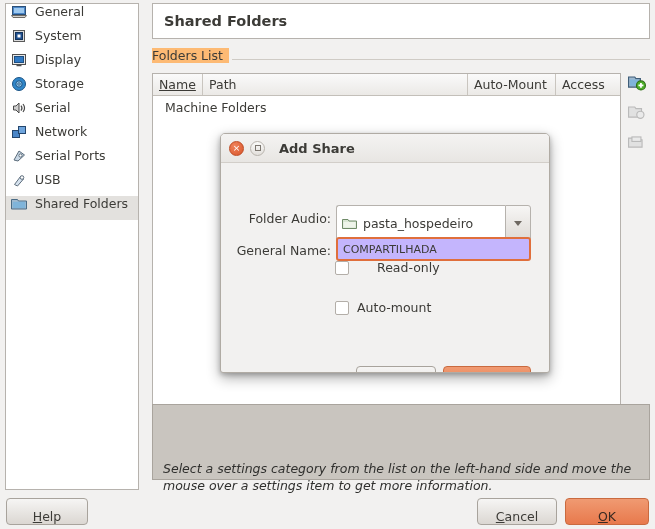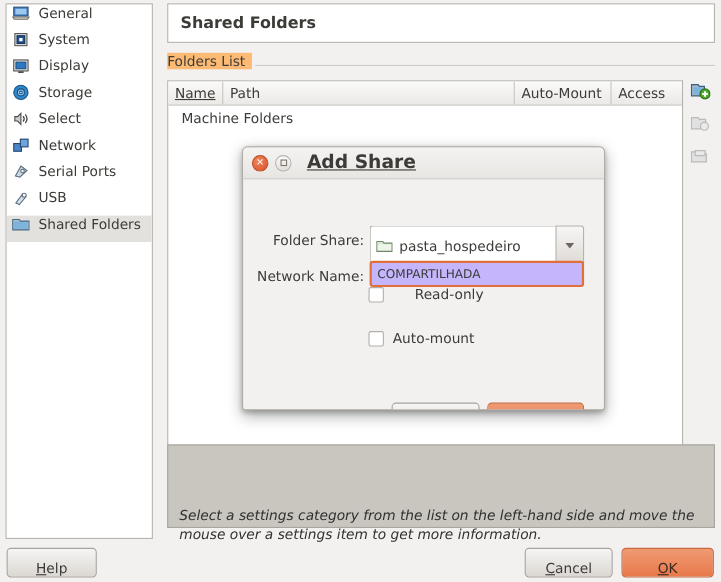--- a/index.html
+++ b/index.html
@@ -164,23 +164,22 @@
   .wb-max {
     background: linear-gradient(to bottom, #fbfbfa, #e2dfdb);
     border: 1px solid #b8b3ac; color: #6d6760;
     border-radius: 50%;
   }
   .wb-max span {
     display: block; width: 6px; height: 6px;
     border: 1px solid #7d7770; box-sizing: border-box;
   }
   .dlg-title {
-    font-size: 17px; font-weight: bold; color: #3c3b37;
+    font-size: 13px; font-weight: bold; color: #3c3b37;
     margin-left: 8px;
-    text-decoration: underline;
   }
 
   .dlg-body { position: relative; height: 211px; }
 
   .field-label {
     position: absolute;
     font-size: 12.5px; color: #3c3b37;
     text-align: right;
     white-space: nowrap;
   }
@@ -302,21 +301,21 @@
             <circle cx="8" cy="8" r="1.2" fill="#ffffff" stroke="#1b5486" stroke-width="1"></circle>
           </svg></span>
         <span class="side-label">Storage</span>
       </div>
       <div class="side-item">
         <span class="side-icon"><svg width="16" height="16" viewBox="0 0 16 16">
             <path d="M2.5 6 L5 6 L8 3 L8 13 L5 10 L2.5 10 Z" fill="#cfcfcf" stroke="#4a4a4a" stroke-width="1"></path>
             <path d="M10 5.5 A4 4 0 0 1 10 10.5" fill="none" stroke="#4a4a4a" stroke-width="1.2"></path>
             <path d="M12 4 A6.5 6.5 0 0 1 12 12" fill="none" stroke="#4a4a4a" stroke-width="1.2"></path>
           </svg></span>
-        <span class="side-label">Select</span>
+        <span class="side-label">Serial</span>
       </div>
       <div class="side-item">
         <span class="side-icon"><svg width="16" height="16" viewBox="0 0 16 16">
             <rect x="1.5" y="6.5" width="7" height="7" fill="#4a86c8" stroke="#23456d" stroke-width="1"></rect>
             <rect x="7.5" y="2.5" width="7" height="7" fill="#6fa5dd" stroke="#23456d" stroke-width="1"></rect>
           </svg></span>
         <span class="side-label">Network</span>
       </div>
       <div class="side-item">
         <span class="side-icon"><svg width="16" height="16" viewBox="0 0 16 16">
@@ -397,36 +396,36 @@
     <div class="dlg-titlebar">
       <div class="wb wb-close">×</div>
       <div class="wb wb-max">
           <span></span>
         </div>
       <span class="dlg-title">Add Share</span>
     </div>
 
     <div class="dlg-body">
 
-      <span class="field-label" id="folder-path-label">Folder Share:</span>
+      <span class="field-label" id="folder-path-label">Folder Audio:</span>
 
       <div class="combo">
         <div class="combo-field">
           <svg width="15" height="13" viewBox="0 0 15 13">
             <path d="M0.5 2.5 L0.5 11.5 L14.5 11.5 L14.5 4 L7 4 L6 2.5 Z" fill="#d9e6d4" stroke="#6f8a68" stroke-width="1"></path>
             <path d="M1.5 5 L13.5 5 L13.5 10.5 L1.5 10.5 Z" fill="#eef4ea" stroke="none"></path>
           </svg>
           <span class="combo-value">pasta_hospedeiro</span>
         </div>
         <div class="combo-arrow">
           <span class="caret"></span>
         </div>
       </div>
 
-      <span class="field-label" id="folder-name-label">Network Name:</span>
+      <span class="field-label" id="folder-name-label">General Name:</span>
 
       <div class="text-input">
         <span>COMPARTILHADA</span>
       </div>
 
       <div class="check-row" id="readonly-row">
         <span class="checkbox"></span>
         <span class="check-label"><span class="mn">R</span>ead-only</span>
       </div>
 

